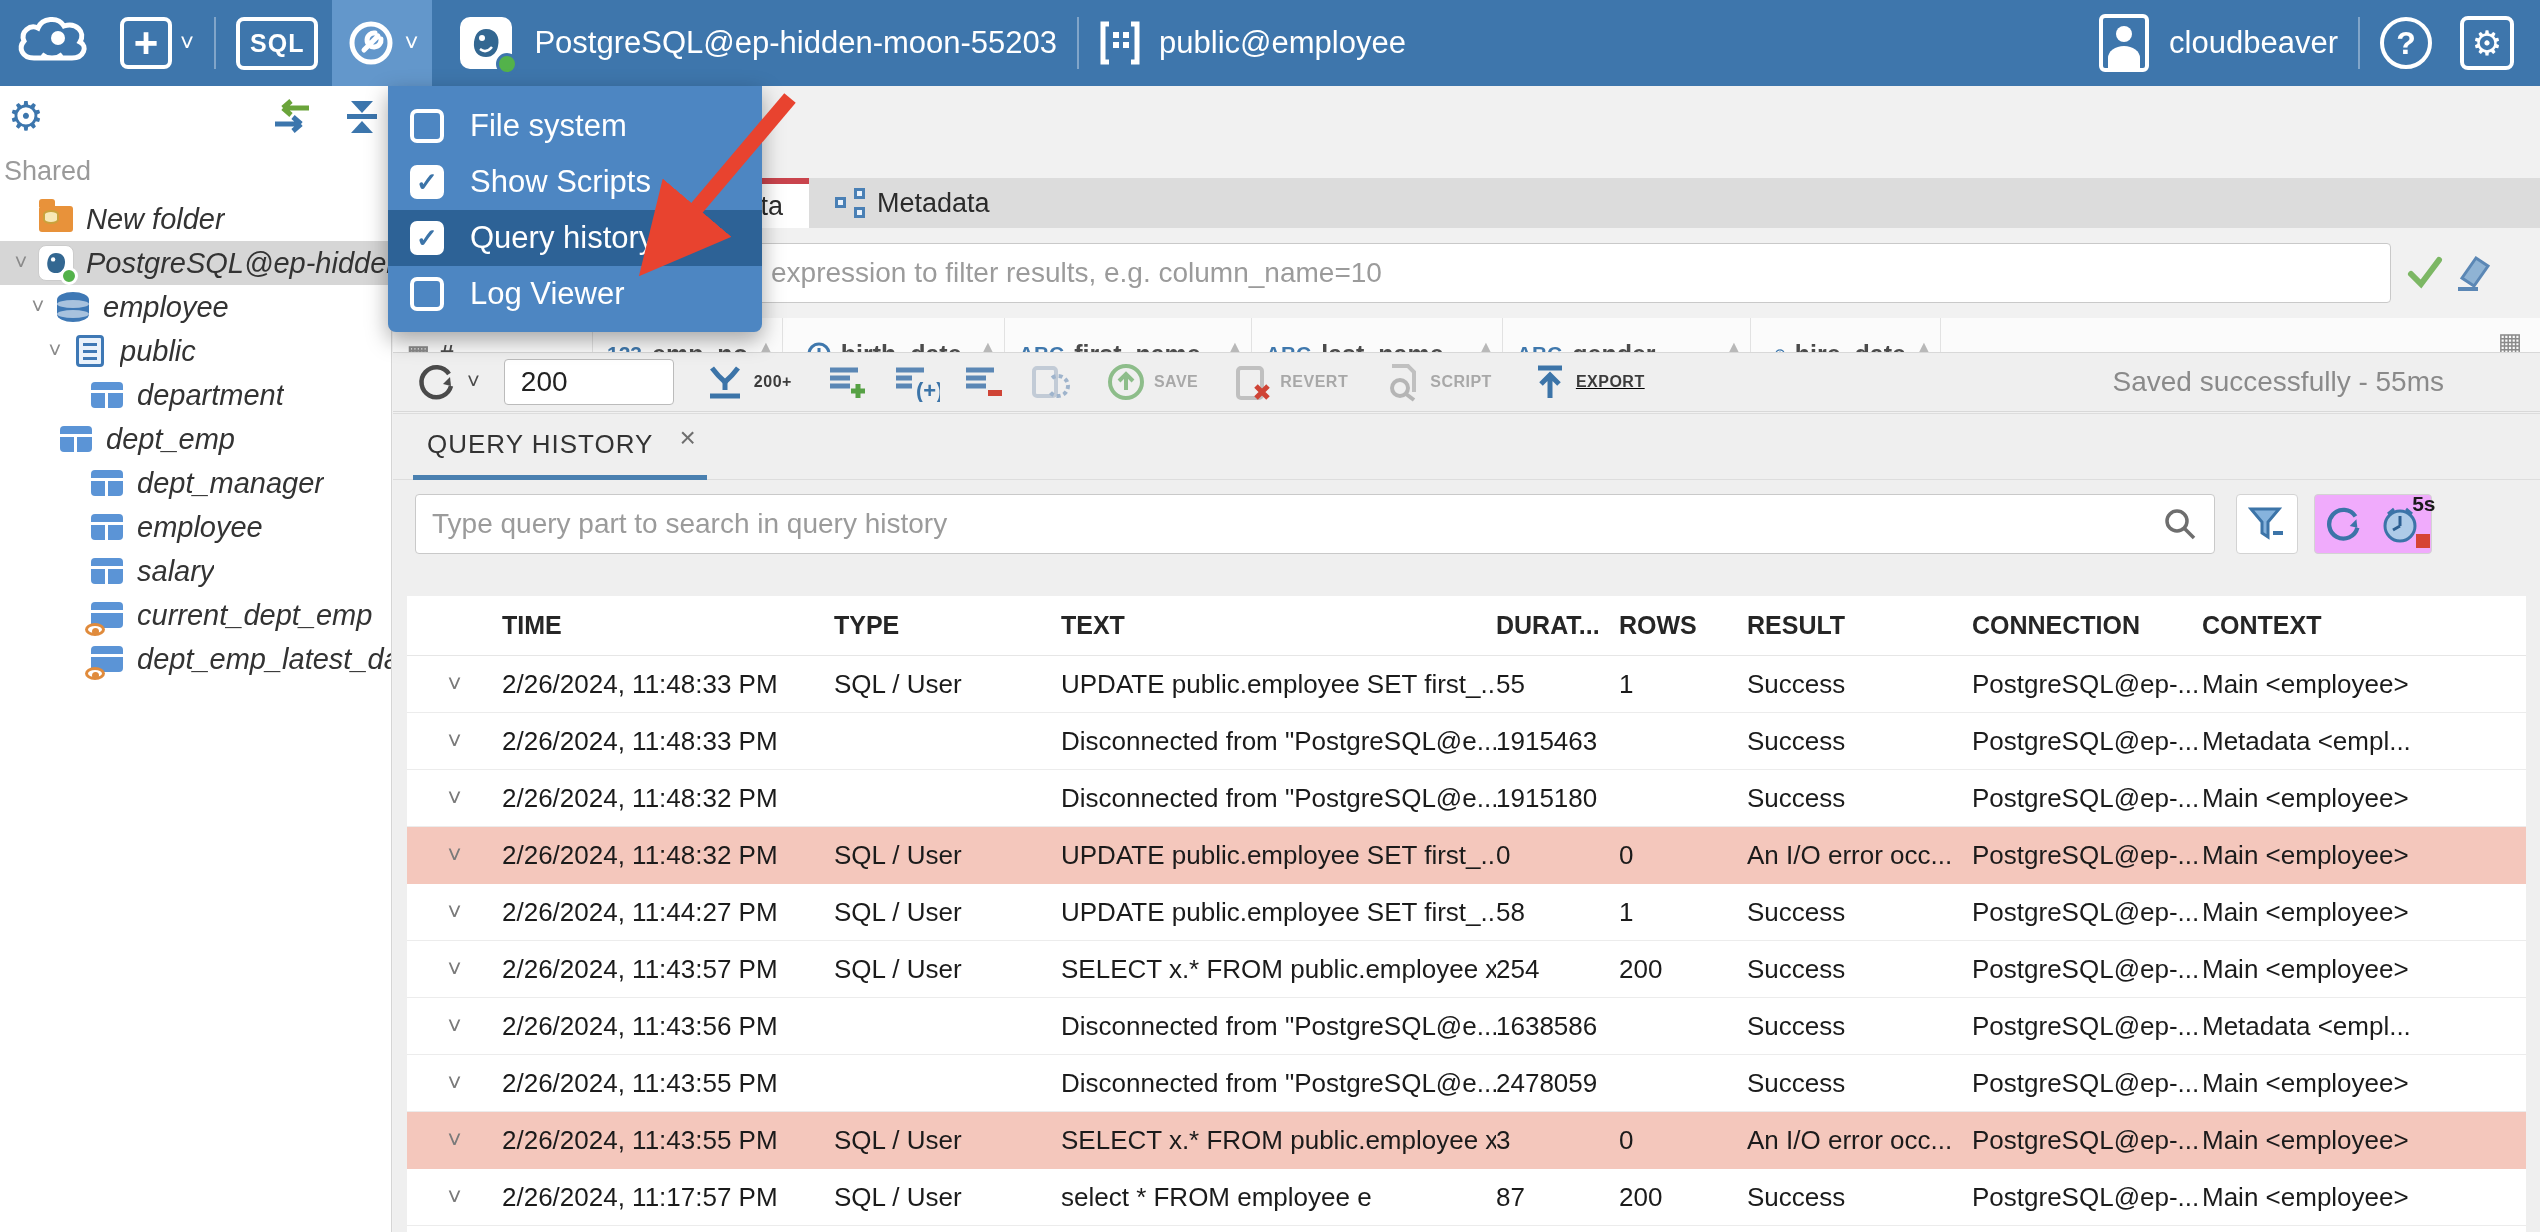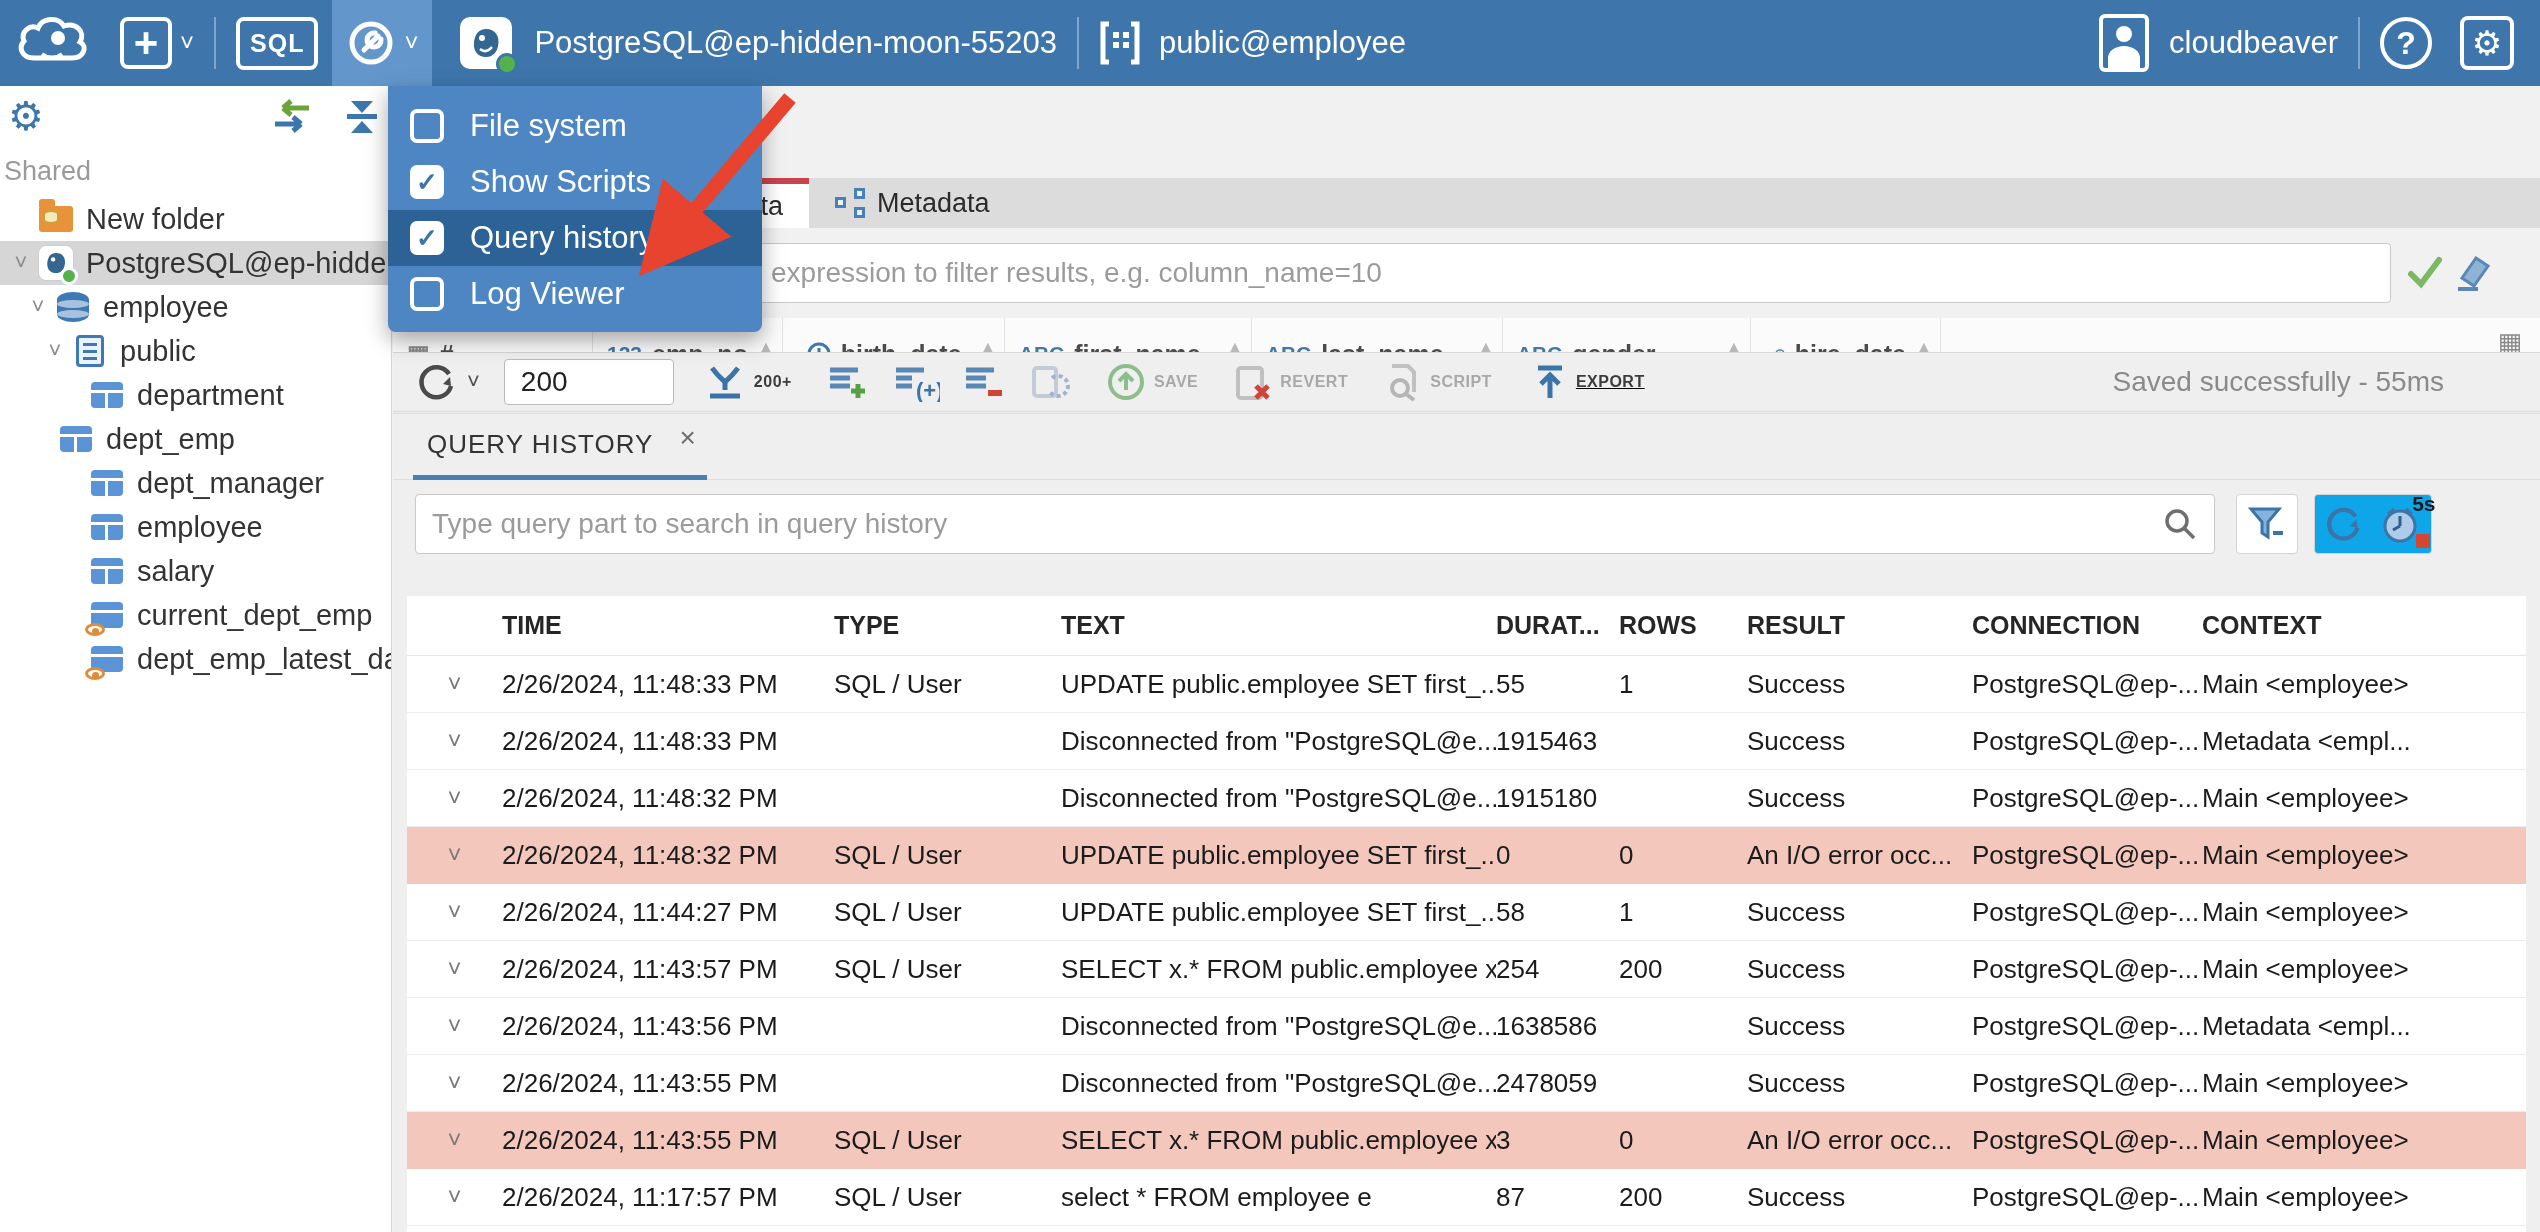--- a/index.html
+++ b/index.html
@@ -23,21 +23,21 @@
   .person-box { width:50px; height:58px; border:4px solid #fff; border-radius:6px; position:relative; overflow:hidden; }
   .person-box .head { position:absolute; left:13px; top:8px; width:16px; height:16px; border-radius:50%; background:#fff; }
   .person-box .body { position:absolute; left:5px; top:28px; width:32px; height:24px; border-radius:50% 50% 0 0; background:#fff; }
 
   
   .sidebar { position:absolute; left:0; top:86px; width:392px; height:1146px; background:#fff; border-right:1px solid #d5d5d5; z-index:5; }
   .side-toolbar { height:60px; display:flex; align-items:center; padding:0 8px; }
   .side-gear { font-size:40px; color:#3c76ad; }
   .side-tools { margin-left:auto; display:flex; gap:26px; align-items:center; }
   .shared-label { font-size:27px; color:#9a9a9a; padding:10px 4px 6px 4px; }
-  .tree { margin-top:4px; }
+  .tree { margin-top:4px;font-style:italic; }
   .tree-row { display:flex; align-items:center; height:44px; font-size:29px; color:#333; white-space:nowrap; overflow:hidden; }
   .tree-row.selected { background:#d6d6d6; }
   .chev-box { width:34px; min-width:34px; display:flex; align-items:center; justify-content:center; color:#8a8a8a; font-size:22px; }
   .tree-ic { width:36px; min-width:36px; height:36px; margin-right:12px; position:relative; display:flex; align-items:center; justify-content:center; }
   .lbl { overflow:hidden; text-overflow:clip; }
 
   
   .ic-folder { width:34px; height:26px; background:#e8923a; border-radius:3px; position:relative; }
   .ic-folder:before { content:""; position:absolute; top:-7px; left:0; width:16px; height:8px; background:#e8923a; border-radius:3px 3px 0 0; }
   .ic-folder .db { position:absolute; left:4px; top:4px; width:16px; height:14px; background:#f7e9b8; border-radius:50%/30%; border:2px solid #caa23c; }
@@ -91,21 +91,21 @@
 
   
   .qh-panel { position:absolute; left:0; top:327px; right:0; bottom:0; background:#efefef; border-top:1px solid #dcdcdc; }
   .qh-tabrow { height:66px; display:flex; align-items:center; border-bottom:1px solid #dddddd; }
   .qh-tab { margin-left:20px; height:66px; display:flex; align-items:center; gap:26px; padding:0 10px 0 14px; border-bottom:5px solid #4a80b0; font-size:26px; letter-spacing:1px; color:#333; }
   .qh-close { color:#6e6e6e; font-size:28px; margin-top:-12px; }
   .qh-searchrow { position:relative; height:92px; }
   .qh-search { position:absolute; left:22px; top:14px; width:1800px; height:60px; background:#fff; border:1px solid #c9c9c9; border-radius:4px; display:flex; align-items:center; padding-left:16px; font-size:28px; color:#9b9b9b; }
   .qh-search .mag { margin-left:auto; margin-right:16px; }
   .qh-filter-btn { position:absolute; left:1843px; top:14px; width:62px; height:60px; background:#fff; border:1px solid #d3d3d3; border-radius:4px; display:flex; align-items:center; justify-content:center; }
-  .qh-refresh-group { position:absolute; left:1921px; top:14px; width:118px; height:60px; background:#0ea5e9; border:1px solid #d3d3d3; border-radius:4px; display:flex; align-items:center; justify-content:space-around; }
+  .qh-refresh-group { position:absolute; left:1921px; top:14px; width:118px; height:60px; background:#f0abfc; border:1px solid #d3d3d3; border-radius:4px; display:flex; align-items:center; justify-content:space-around; }
   .timer-wrap { position:relative; width:44px; height:44px; }
   .timer-badge { position:absolute; top:-10px; right:-12px; font-size:21px; font-weight:bold; color:#1b1b1b; }
   .timer-sq { position:absolute; right:-6px; bottom:-2px; width:14px; height:14px; background:#d64434; }
 
   .qh-table { position:absolute; left:14px; right:14px; top:182px; bottom:0; background:#fff; }
   .qh-grid { display:grid; grid-template-columns:95px 332px 227px 435px 123px 128px 225px 230px auto; align-items:center; }
   .qh-head { height:60px; border-bottom:1px solid #e6e6e6; }
   .qh-head div { font-size:25px; font-weight:bold; color:#262626; white-space:nowrap; overflow:hidden; }
   .qh-row { height:57px; border-bottom:1px solid #ececec; font-size:26px; color:#1b1b1b; }
   .qh-row div { white-space:nowrap; overflow:hidden; }

